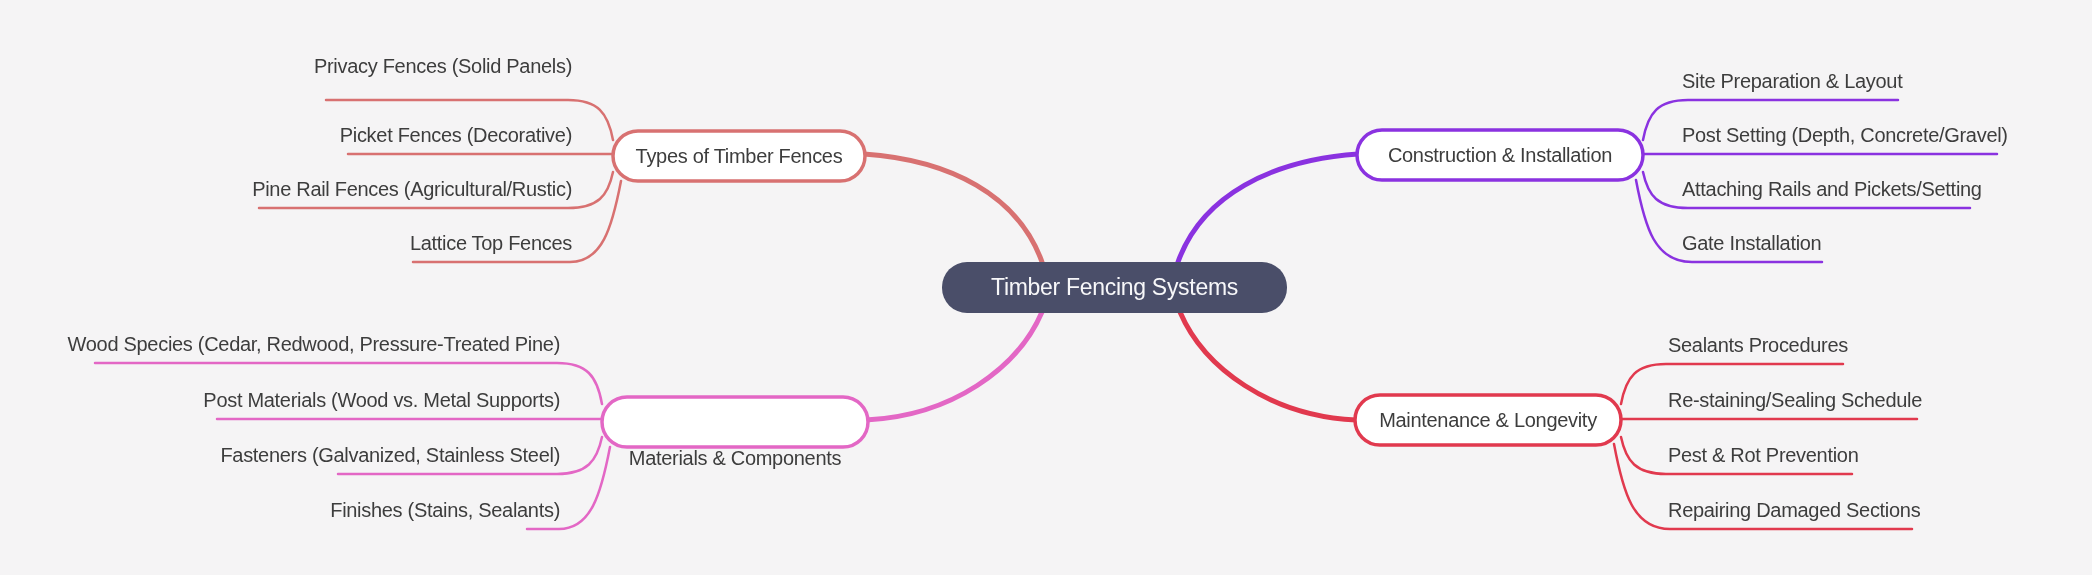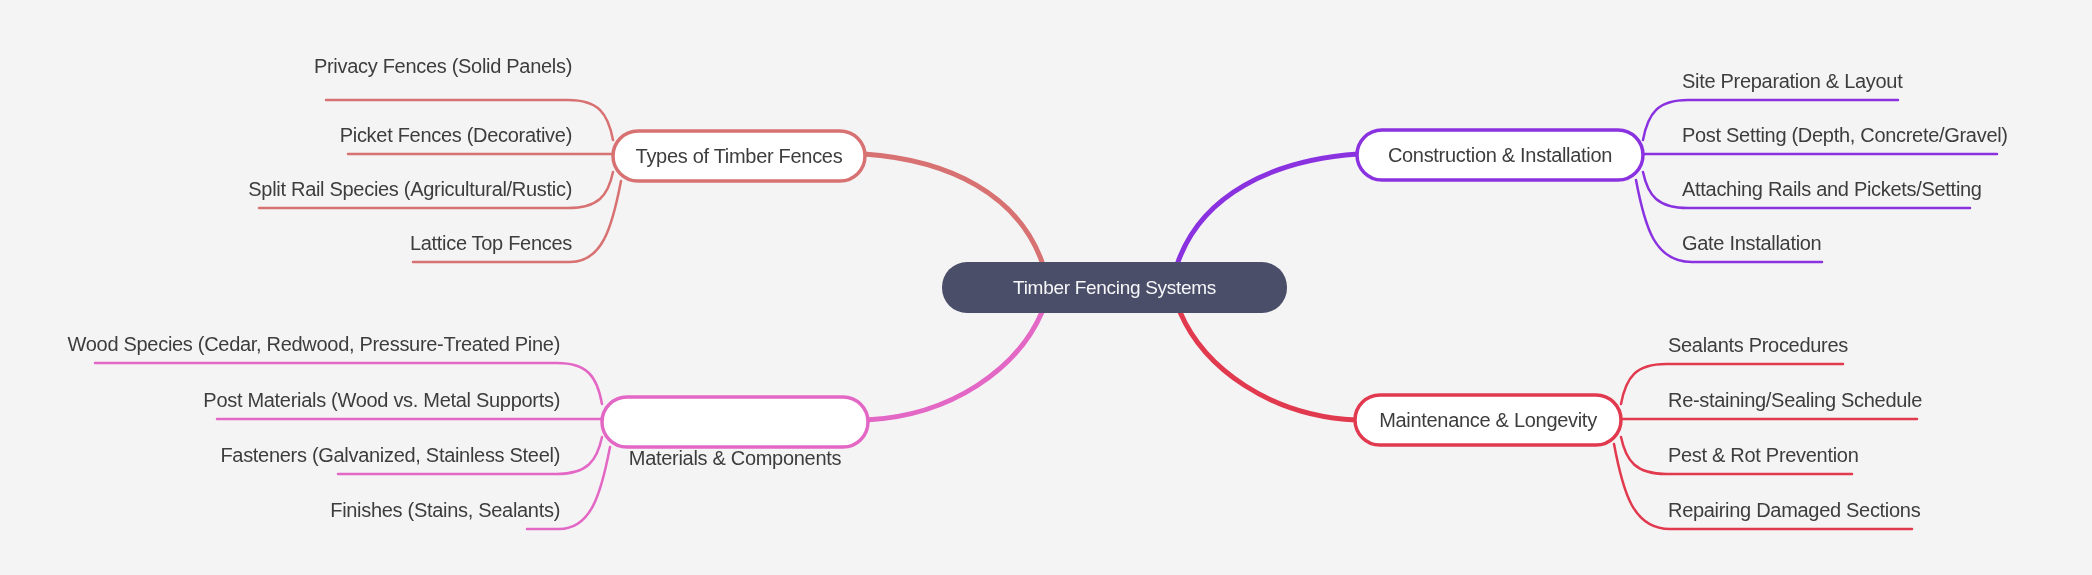--- a/index.html
+++ b/index.html
@@ -32,21 +32,21 @@
     font-size:20px;
     letter-spacing:-0.3px;
     color:#3d3d3d;
     white-space:nowrap;
     cursor:pointer;
   }
   .center-label{
     position:absolute;
     left:942px; top:262px; width:345px; height:51px;
     display:flex; align-items:center; justify-content:center;
-    font-size:19px;
+    font-size:23px;
     letter-spacing:-0.3px;
     color:#f7f7f9;
     white-space:nowrap;
   }
 </style>
 </head>
 <body>
 
 <div class="stage">
 
@@ -91,21 +91,21 @@
     </g>
 
     <rect x="942" y="262" width="345" height="51" rx="25" fill="#4a4e69"></rect>
   </svg>
 
   <div class="center-label">Timber Fencing Systems</div>
 
   <div class="node-label" style="left:613px;top:131px;width:252px;height:50px;">Types of Timber Fences</div>
   <div class="label" style="right:1520px;top:53px;">Privacy Fences (Solid Panels)</div>
   <div class="label" style="right:1520px;top:122px;">Picket Fences (Decorative)</div>
-  <div class="label" style="right:1520px;top:176px;">Split Rail Species (Agricultural/Rustic)</div>
+  <div class="label" style="right:1520px;top:176px;">Pine Rail Fences (Agricultural/Rustic)</div>
   <div class="label" style="right:1520px;top:230px;">Lattice Top Fences</div>
 
   <div class="node-label" style="left:1357px;top:130px;width:286px;height:50px;">Construction &amp; Installation</div>
   <div class="label" style="left:1682px;top:68px;">Site Preparation &amp; Layout</div>
   <div class="label" style="left:1682px;top:122px;">Post Setting (Depth, Concrete/Gravel)</div>
   <div class="label" style="left:1682px;top:176px;">Attaching Rails and Pickets/Setting</div>
   <div class="label" style="left:1682px;top:230px;">Gate Installation</div>
 
   <div class="node-label" style="left:602px;top:397px;width:266px;height:50px;margin-top:36px;">Materials &amp; Components</div>
   <div class="label" style="right:1532px;top:331px;">Wood Species (Cedar, Redwood, Pressure-Treated Pine)</div>

